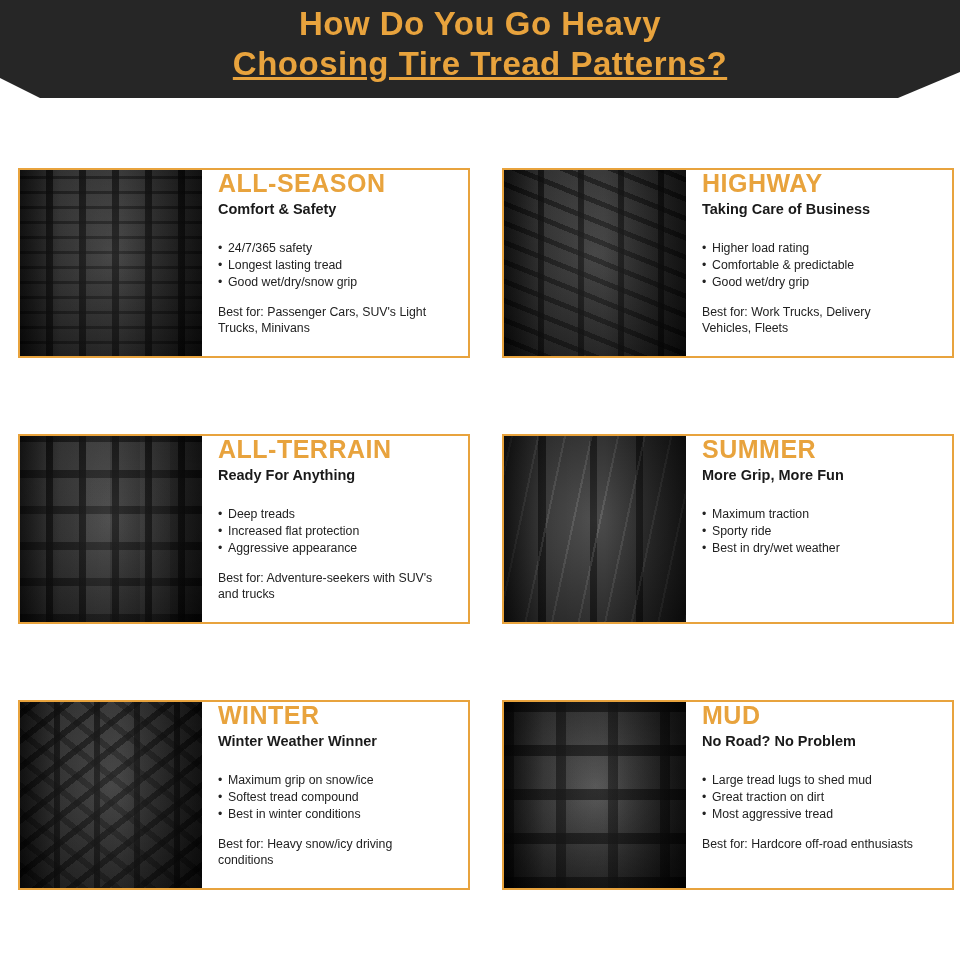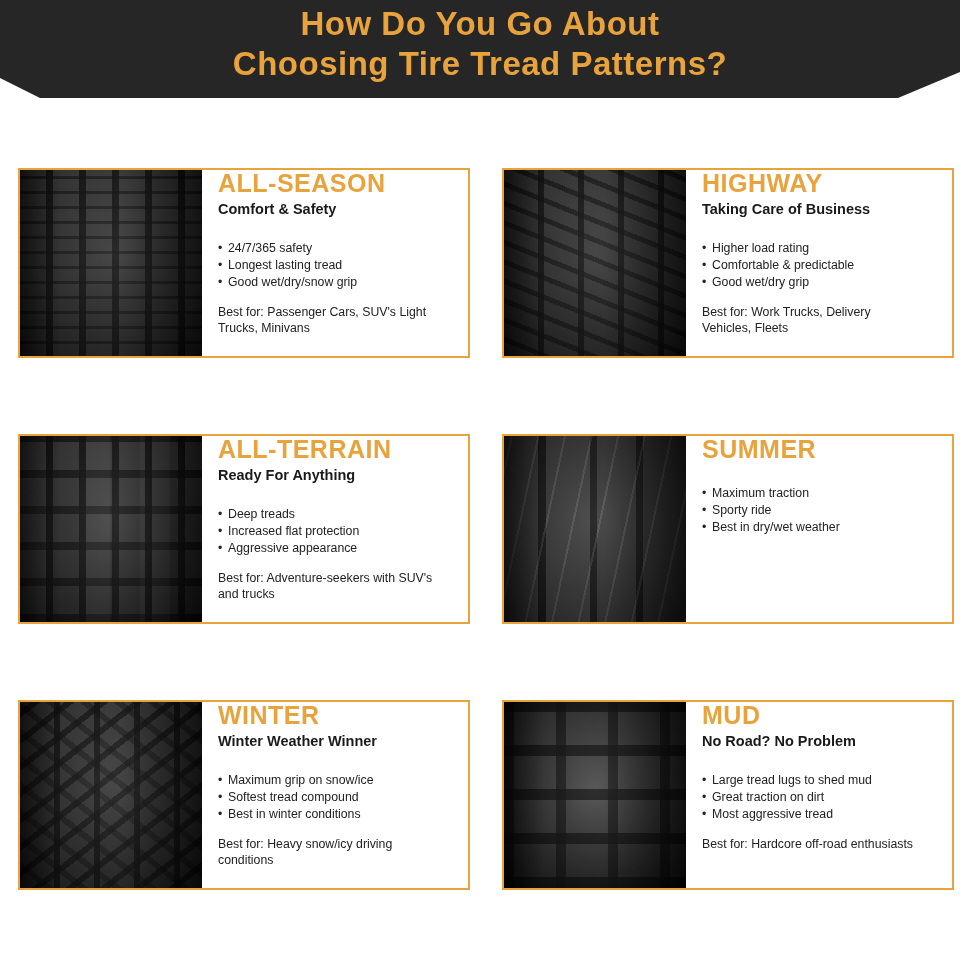--- a/index.html
+++ b/index.html
@@ -34,21 +34,21 @@
     top: 4px;
     left: 0;
     width: 960px;
     text-align: center;
     color: #E8A33D;
     font-weight: bold;
     font-size: 33px;
     line-height: 40px;
     letter-spacing: 0.5px;
   }
-  .header-title .line2 { display: block; }
+  .header-title .line2 { display: block; text-decoration: underline; }
 
   
   .grid {
     position: absolute;
     top: 168px;
     left: 18px;
     width: 938px;
     display: grid;
     grid-template-columns: 452px 452px;
     grid-column-gap: 32px;
@@ -219,21 +219,21 @@
   }
 </style>
 </head>
 <body>
 
 <div id="page">
 
   <div class="header">
     <div class="header-bg"></div>
     <div class="header-title">
-      <span>How Do You Go About</span>
+      <span>How Do You Go Heavy</span>
       <span class="line2">Choosing Tire Tread Patterns?</span>
     </div>
   </div>
 
   <div class="grid">
 
     <div class="card">
       <div class="tread">
         <div class="tread-base"></div>
         <div class="grooves"></div>
@@ -296,20 +296,21 @@
     <div class="card">
       <div class="tread">
         <div class="tread-base"></div>
         <div class="summer-rib"></div>
         <div class="summer-slits"></div>
         <div class="tread-shade"></div>
         <div class="vignette"></div>
       </div>
       <div class="card-body">
         <div class="card-title">SUMMER</div>
+        <div class="card-sub">More Grip, More Fun</div>
         <ul class="bullets">
           <li>Maximum traction</li>
           <li>Sporty ride</li>
           <li>Best in dry/wet weather</li>
         </ul>
       </div>
     </div>
 
     <div class="card">
       <div class="tread">

